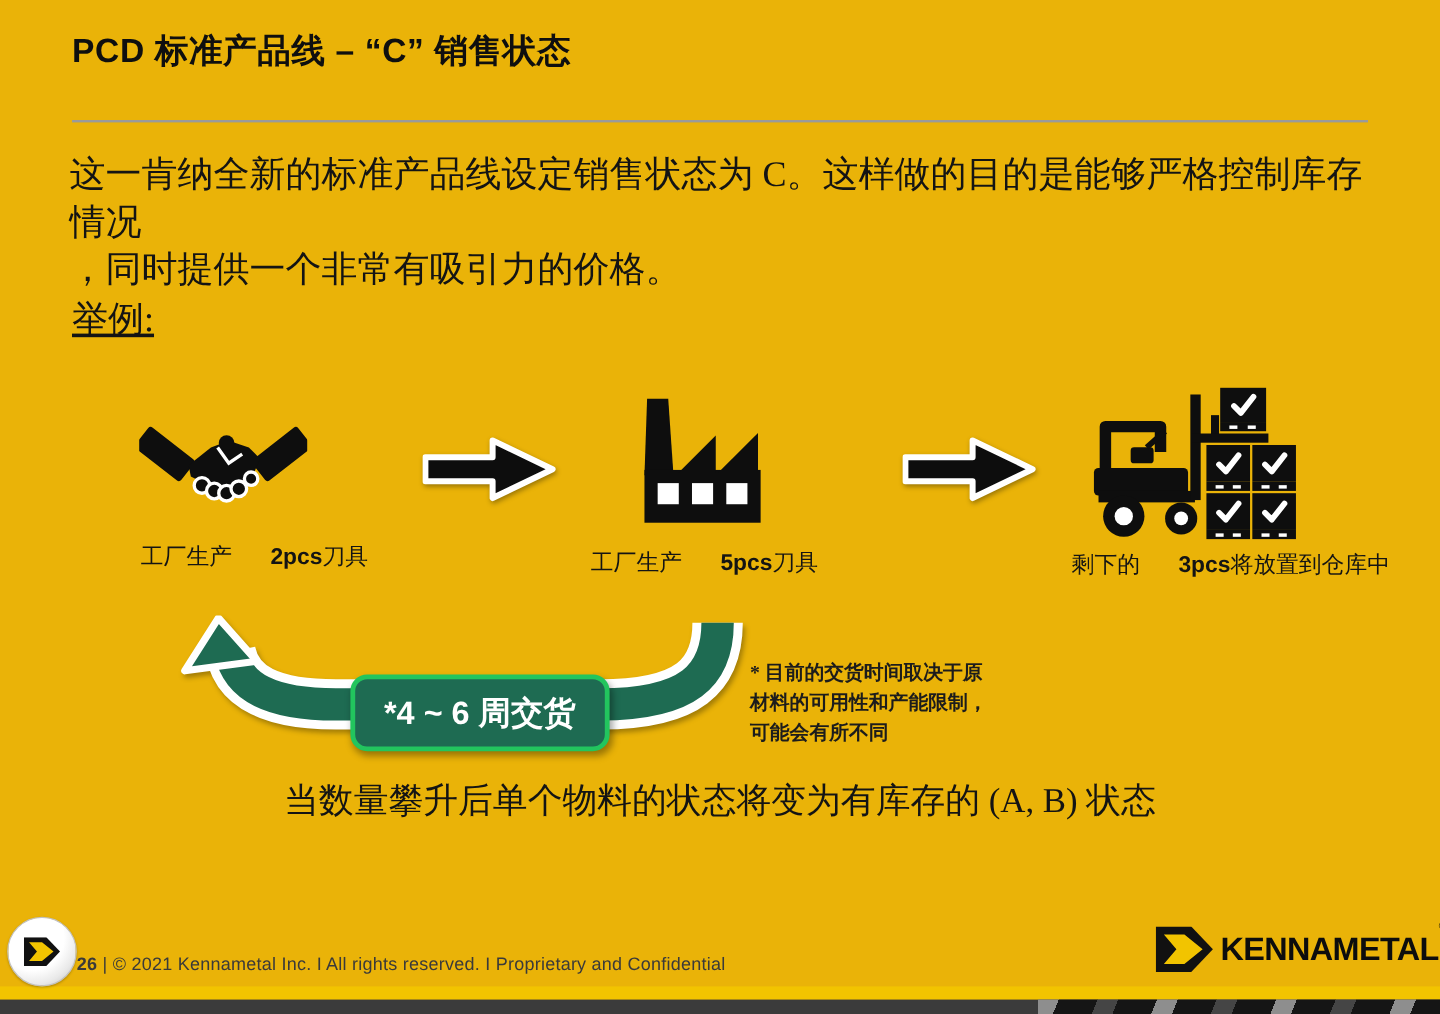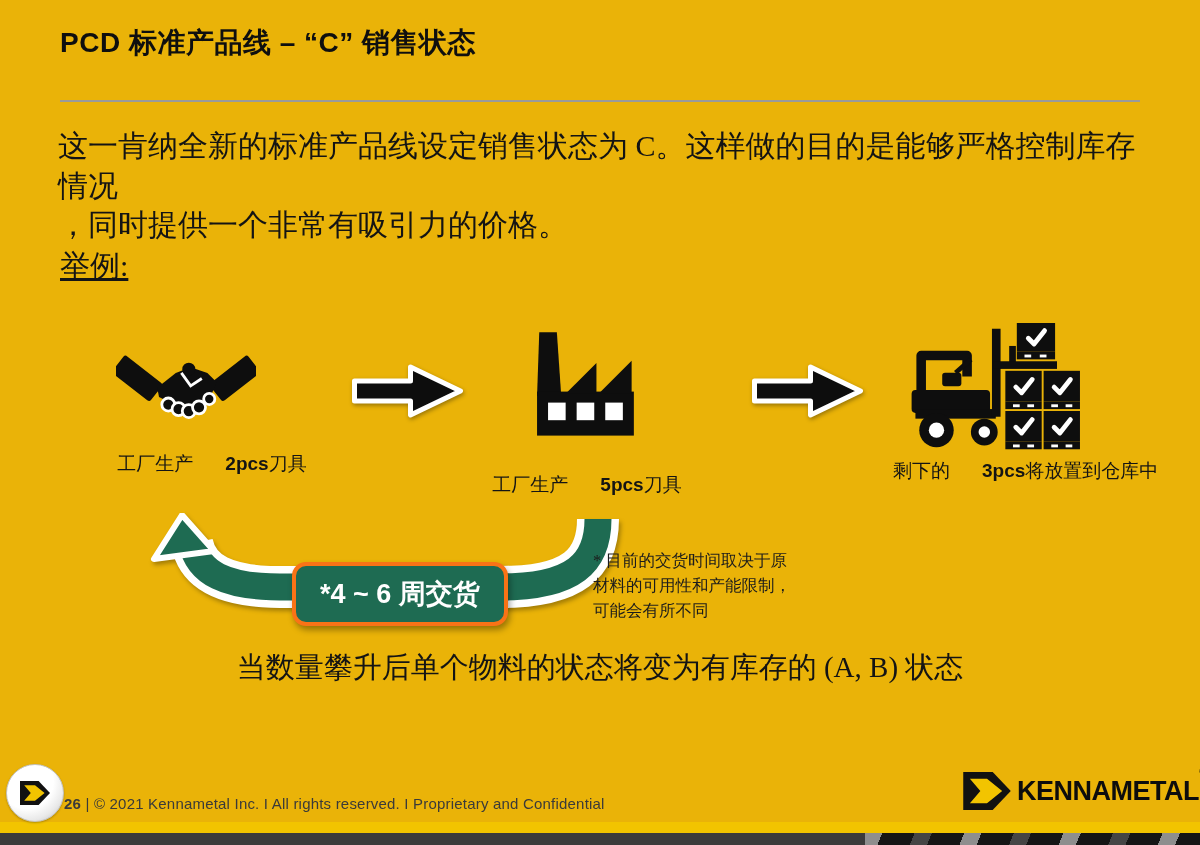--- a/index.html
+++ b/index.html
@@ -29,26 +29,26 @@
   }
   .icon-svg{position:absolute;}
   .icon-svg.shadow{filter:drop-shadow(1px 2px 2px rgba(0,0,0,.35));}
   .caption{
     position:absolute;font-size:19px;color:#141414;text-align:center;white-space:nowrap;
   }
   .cap-num{font-family:var(--sans);font-weight:bold;margin-left:32px;}
   .loop-svg{position:absolute;left:150px;top:513px;filter:drop-shadow(2px 3px 2px rgba(0,0,0,.3));}
   .badge{
     position:absolute;left:292px;top:562px;padding:10px 24px;background:var(--green);
-    border:4px solid #f97316;border-radius:14px;box-shadow:2px 4px 6px rgba(0,0,0,.35);
+    border:4px solid #22c55e;border-radius:14px;box-shadow:2px 4px 6px rgba(0,0,0,.35);
     color:#fff;font-family:var(--sans);font-weight:bold;font-size:27px;white-space:nowrap;
   }
   .loop-note{
-    position:absolute;left:593px;top:549px;font-size:16.5px;line-height:1.5;
-    white-space:pre-line;color:#1c1c1c;
+    position:absolute;left:625px;top:549px;font-size:16.5px;line-height:1.5;
+    white-space:pre-line;color:#1c1c1c;font-weight:bold;
   }
   .next-order{
     position:absolute;left:868px;top:527px;width:238px;height:62px;background:var(--green);
     border:4px solid #fff;border-radius:12px;box-shadow:2px 4px 6px rgba(0,0,0,.35);
     color:#fff;font-family:var(--sans);font-weight:bold;font-size:26px;
     display:flex;align-items:center;justify-content:center;white-space:nowrap;
   }
   .conclusion{
     position:absolute;left:0;top:648px;width:1200px;text-align:center;
     font-size:29px;color:#141414;
@@ -175,21 +175,21 @@
       <path d="M121,67 L127,73 L138,59"></path>
       <path d="M161,67 L167,73 L178,59"></path>
       <path d="M121,109 L127,115 L138,101"></path>
       <path d="M161,109 L167,115 L178,101"></path>
     </g>
   </svg>
 
   <div class="caption" style="left:112px;top:451px;width:200px;">
     <span>工厂生产</span><span class="cap-num">2pcs</span><span>刀具</span>
   </div>
-  <div class="caption" style="left:487px;top:472px;width:200px;">
+  <div class="caption" style="left:487px;top:456px;width:200px;">
     <span>工厂生产</span><span class="cap-num">5pcs</span><span>刀具</span>
   </div>
   <div class="caption" style="left:893px;top:458px;width:256px;">
     <span>剩下的</span><span class="cap-num">3pcs</span><span>将放置到仓库中</span>
   </div>
 
   <svg class="loop-svg" width="490" height="135" viewBox="0 0 490 135">
     <path d="M448,6 C448,50 424,74 350,74 L130,74 C76,74 48,60 42,30" stroke="#fff" stroke-width="42" fill="none"></path>
     <path d="M448,6 C448,50 424,74 350,74 L130,74 C76,74 48,60 42,30" stroke="var(--green)" stroke-width="27" fill="none"></path>
     <polygon points="32,2 4,46 64,38" fill="var(--green)" stroke="#fff" stroke-width="6" stroke-linejoin="round"></polygon>

